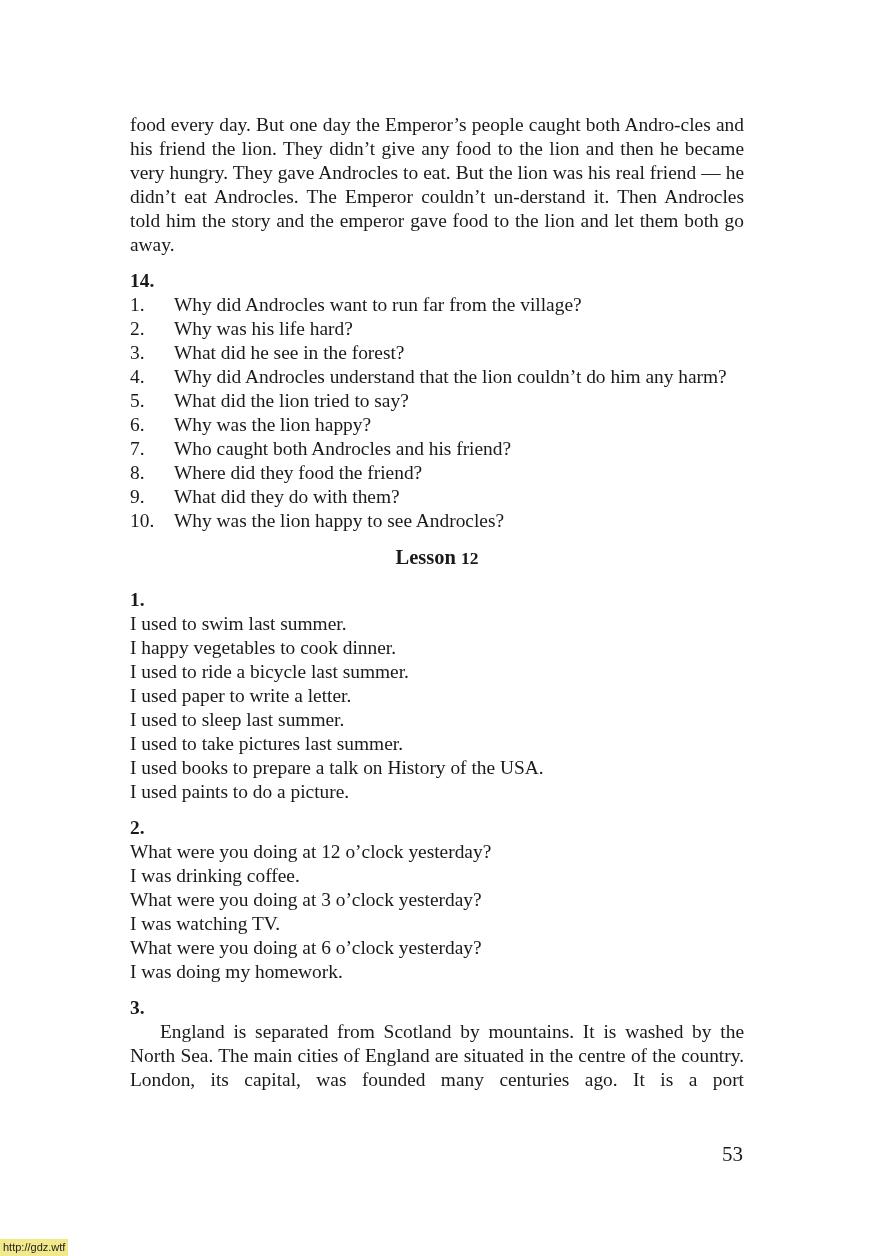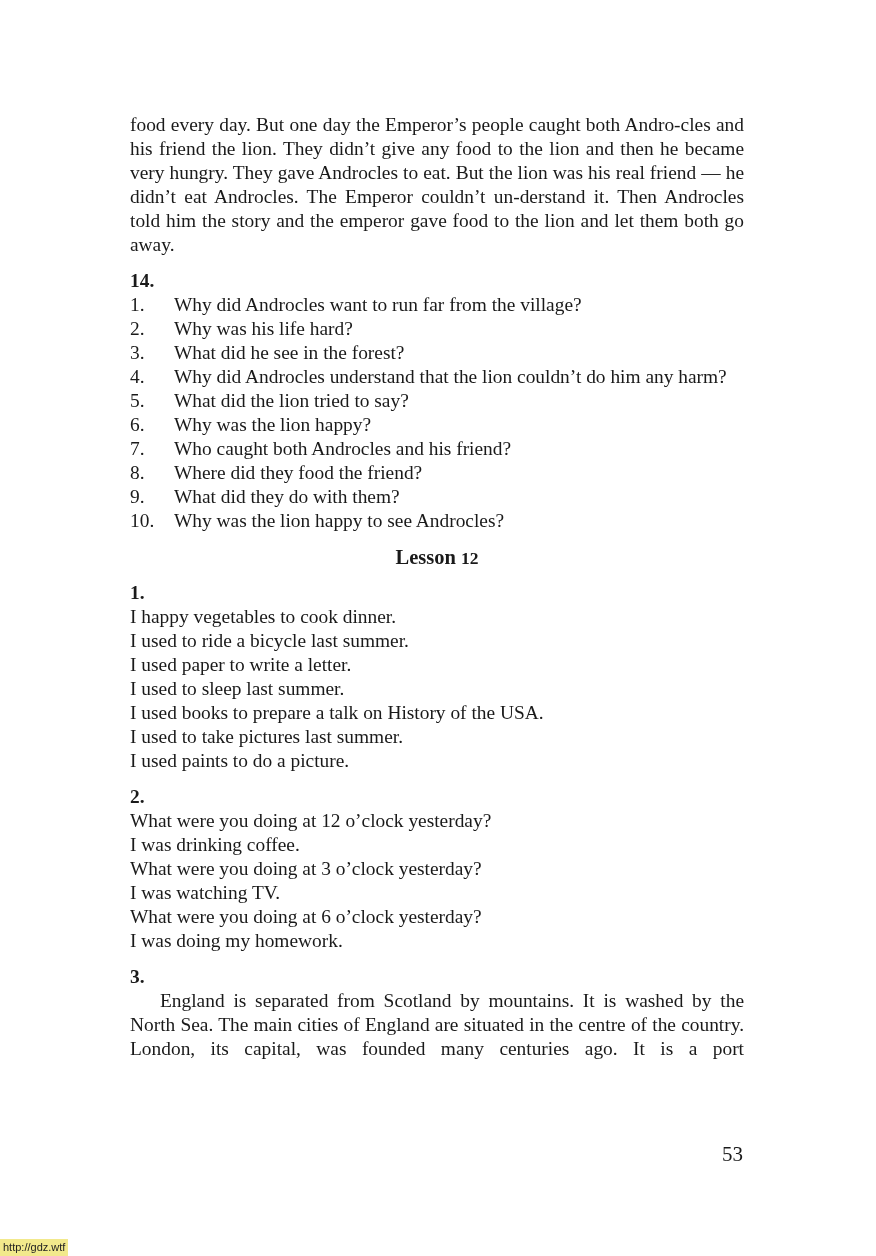--- a/index.html
+++ b/index.html
@@ -10,21 +10,21 @@
     }
     .page { position: absolute; left: 130px; top: 113px; width: 614px; font-size: 19.4px; line-height: 24px; }
     .para { text-align: justify; margin: 0; }
     .justify-last { text-align-last: left; }
     .section { }
     .heading-num { font-weight: bold; margin-top: 12px; }
     .q-list { list-style: none; margin: 0; padding: 0; }
     .q-item { display: flex; }
     .q-num { width: 44px; flex: 0 0 44px; }
     .q-text { flex: 1; text-align: justify; }
-    .lesson-title { text-align: center; font-weight: bold; margin: 10px 0 9px 0; font-size: 20.5px; line-height: 28px; }
+    .lesson-title { text-align: center; font-weight: bold; margin: 10px 0 16px 0; font-size: 20.5px; line-height: 28px; }
     .lesson-title .num { font-size: 17.5px; }
     .line { margin: 0; white-space: nowrap; }
     .indent { text-indent: 30px; }
     .page-number { position: absolute; left: 722px; top: 1142px; font-size: 21px; }
     .watermark {
       position: absolute; left: 0; top: 1239px; height: 17px; padding: 0 3px;
       background: #f2e98c; font-family: "Liberation Sans", "DejaVu Sans", sans-serif;
       font-size: 11px; line-height: 17px; color: #222;
     }
   </style>
@@ -77,26 +77,27 @@
           <span class="q-num">10.</span>
           <span class="q-text">Why was the lion happy to see Androcles?</span>
         </li>
     </ul>
   </div>
 
   <h2 class="lesson-title"><span>Lesson</span> <span class="num">12</span></h2>
 
   <div class="section">
     <div class="heading-num" style="margin-top:2px">1.</div>
+    <p class="line">I used to swim last summer.</p>
     <p class="line">I happy vegetables to cook dinner.</p>
     <p class="line">I used to ride a bicycle last summer.</p>
     <p class="line">I used paper to write a letter.</p>
     <p class="line">I used to sleep last summer.</p>
+    <p class="line">I used to take pictures last summer.</p>
     <p class="line">I used books to prepare a talk on History of the USA.</p>
-    <p class="line">I used to take pictures last summer.</p>
     <p class="line">I used paints to do a picture.</p>
   </div>
 
   <div class="section">
     <div class="heading-num">2.</div>
     <p class="line">What were you doing at 12 o’clock yesterday?</p>
     <p class="line">I was drinking coffee.</p>
     <p class="line">What were you doing at 3 o’clock yesterday?</p>
     <p class="line">I was watching TV.</p>
     <p class="line">What were you doing at 6 o’clock yesterday?</p>

